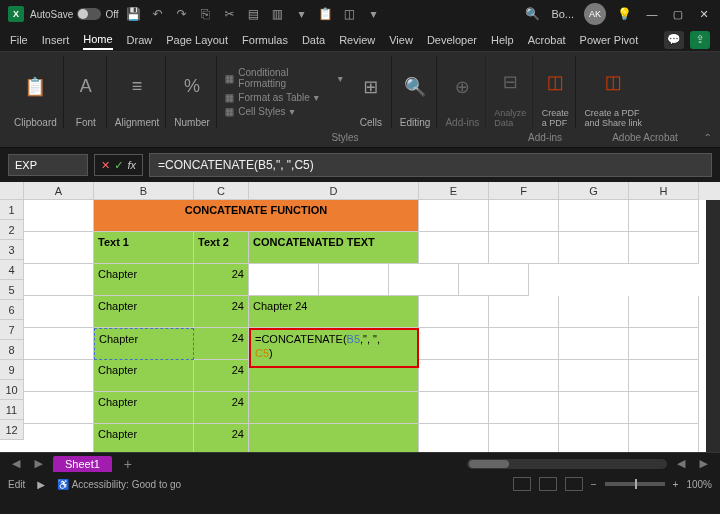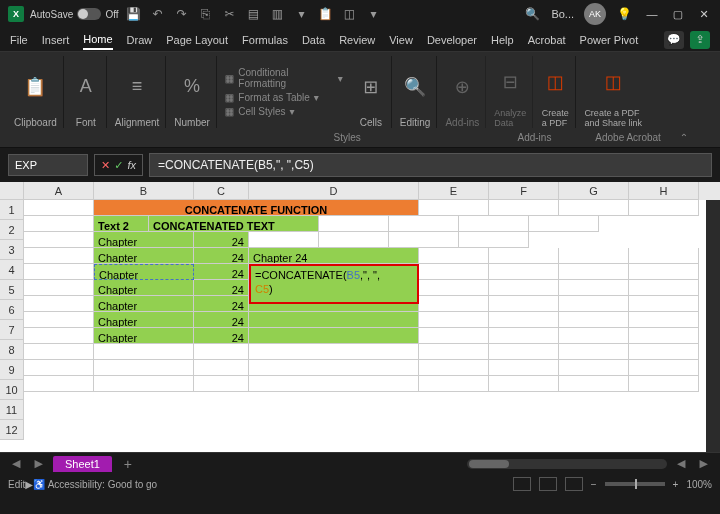--- a/index.html
+++ b/index.html
@@ -23,62 +23,62 @@
 .tabbtn.green { background: #107c41; }
 
 .ribbon { height: 80px; background: #2b2b2b; display: flex; padding: 4px 8px; gap: 2px; }
 .rgroup { display: flex; flex-direction: column; align-items: center; padding: 0 6px; border-right: 1px solid #1a1a1a; }
 .rgroup:last-child { border-right: none; }
 .rgroup .icons { flex: 1; display: flex; flex-direction: column; align-items: center; justify-content: center; gap: 2px; }
 .rgroup .lbl { font-size: 10px; color: #aaa; margin-top: auto; }
 .bigicon { width: 28px; height: 24px; display: flex; align-items: center; justify-content: center; color: #999; font-size: 18px; }
 .smallrow { font-size: 10px; color: #888; display: flex; align-items: center; gap: 4px; padding: 1px 0; }
 .vgroup { display: flex; flex-direction: column; justify-content: center; gap: 1px; padding: 0 6px; flex: 0 0 auto; }
-.ribbon-label-row { height: 16px; background: #2b2b2b; display: flex; font-size: 10px; color: #888; padding: 0 24px; border-bottom: 1px solid #111; }
+.ribbon-label-row { height: 16px; background: #2b2b2b; display: flex; font-size: 10px; color: #888; padding: 0 0; border-bottom: 1px solid #111; }
 .ribbon-label-row span { text-align: center; }
 .collapse-caret { margin-left: auto; padding-right: 8px; color: #888; }
 
 .formula-row { height: 34px; background: #1a1a1a; display: flex; align-items: center; padding: 12px 8px; gap: 6px; }
 .namebox { width: 80px; height: 22px; background: #3a3a3a; border: 1px solid #555; display: flex; align-items: center; padding: 0 6px; font-size: 11px; color: #fff; }
 .fx-btns { display: flex; align-items: center; gap: 4px; padding: 0 6px; border: 1px solid #555; height: 22px; }
 .fx-btns span { font-size: 11px; }
 .fx-x { color: #ff6666; }
 .fx-check { color: #66cc66; }
 .fx-label { color: #ccc; font-style: italic; }
 .formula-input { flex: 1; height: 24px; background: #3a3a3a; border: 1px solid #555; display: flex; align-items: center; padding: 0 8px; font-size: 12px; color: #eee; }
 
 .grid-area { height: 270px; background: #fff; position: relative; overflow: hidden; display: flex; flex-direction: column; }
 .col-headers { display: flex; height: 18px; background: #e8e8e8; flex-shrink: 0; }
 .corner { width: 24px; border-right: 1px solid #ccc; border-bottom: 1px solid #ccc; background: #e8e8e8; }
 .colh { border-right: 1px solid #ccc; border-bottom: 1px solid #ccc; text-align: center; font-size: 11px; color: #333; line-height: 18px; }
 .gridbody { display: flex; flex: 1; }
 .row-headers { width: 24px; flex-shrink: 0; }
 .rowh { height: 20px; border-right: 1px solid #ccc; border-bottom: 1px solid #ccc; text-align: center; font-size: 11px; color: #333; line-height: 20px; background: #e8e8e8; }
 .cells { position: relative; flex: 1; }
-.row { display: flex; height: 16px; }
+.row { display: flex; height: 32px; }
 .cell { border-right: 1px solid #ccc; border-bottom: 1px solid #ccc; font-size: 11px; padding: 0 4px; line-height: 20px; color: #000; overflow: hidden; white-space: nowrap; }
 .green { background: #92d050; }
 .orange { background: #ed7d31; color: #000; font-weight: bold; text-align: center; }
 .hdr { font-weight: bold; }
 .rightnum { text-align: right; }
 .refcell { border: 1px dashed #4472c4; }
 .editing { background: #92d050; border: 2px solid #d00; position: relative; }
 .formula-text { color: #000; }
 .ref-b5 { color: #4472c4; }
 .ref-c5 { color: #d08000; }
 .scroll-v { position: absolute; right: 0; top: 18px; bottom: 0; width: 14px; background: #2b2b2b; }
 
 .sheet-tabs { height: 22px; background: #1a1a1a; display: flex; align-items: center; padding: 0 8px; gap: 6px; border-top: 1px solid #333; }
 .sheet-nav { color: #777; font-size: 11px; padding: 0 4px; }
 .sheet-tab { background: #a21caf; padding: 2px 12px; font-size: 11px; color: #fff; border-radius: 2px 2px 0 0; }
 .sheet-add { color: #888; font-size: 14px; padding: 0 6px; }
 .sheet-scroll { margin-left: auto; width: 200px; height: 10px; background: #333; border-radius: 5px; position: relative; }
 .sheet-scroll::after { content: ''; position: absolute; left: 2px; top: 1px; width: 40px; height: 8px; background: #666; border-radius: 4px; }
 
-.statusbar { height: 20px; background: #1a1a1a; display: flex; align-items: center; padding: 0 8px; font-size: 10px; color: #aaa; text-align: center; }
+.statusbar { height: 20px; background: #1a1a1a; display: flex; align-items: center; padding: 0 8px; gap: 12px; font-size: 10px; color: #aaa; text-align: center; }
 .statusbar .right { margin-left: auto; display: flex; align-items: center; gap: 8px; }
 .viewbtn { width: 18px; height: 14px; border: 1px solid #555; }
 .zoom-slider { width: 60px; height: 4px; background: #555; position: relative; }
 .zoom-slider::after { content: ''; position: absolute; left: 50%; top: -3px; width: 2px; height: 10px; background: #aaa; }
 
 .cA{width:70px}.cB{width:100px}.cC{width:55px}.cD{width:170px}.cE{width:70px}.cF{width:70px}.cG{width:70px}.cH{width:70px}
 </style>
 </head>
 <body>
 
@@ -248,20 +248,21 @@
       <div class="row">
         <div class="cell cA"></div>
         <div class="cell orange" style="width:325px">CONCATENATE FUNCTION</div>
         <div class="cell cE"></div>
           <div class="cell cF"></div>
           <div class="cell cG"></div>
           <div class="cell cH"></div>
       </div>
       <div class="row">
         <div class="cell cA"></div>
+        <div class="cell cB green hdr">Text 1</div>
         <div class="cell cC green hdr">Text 2</div>
         <div class="cell cD green hdr">CONCATENATED TEXT</div>
         <div class="cell cE"></div>
           <div class="cell cF"></div>
           <div class="cell cG"></div>
           <div class="cell cH"></div>
       </div>
       <div class="row">
         <div class="cell cA"></div>
         <div class="cell cB green">Chapter</div>

